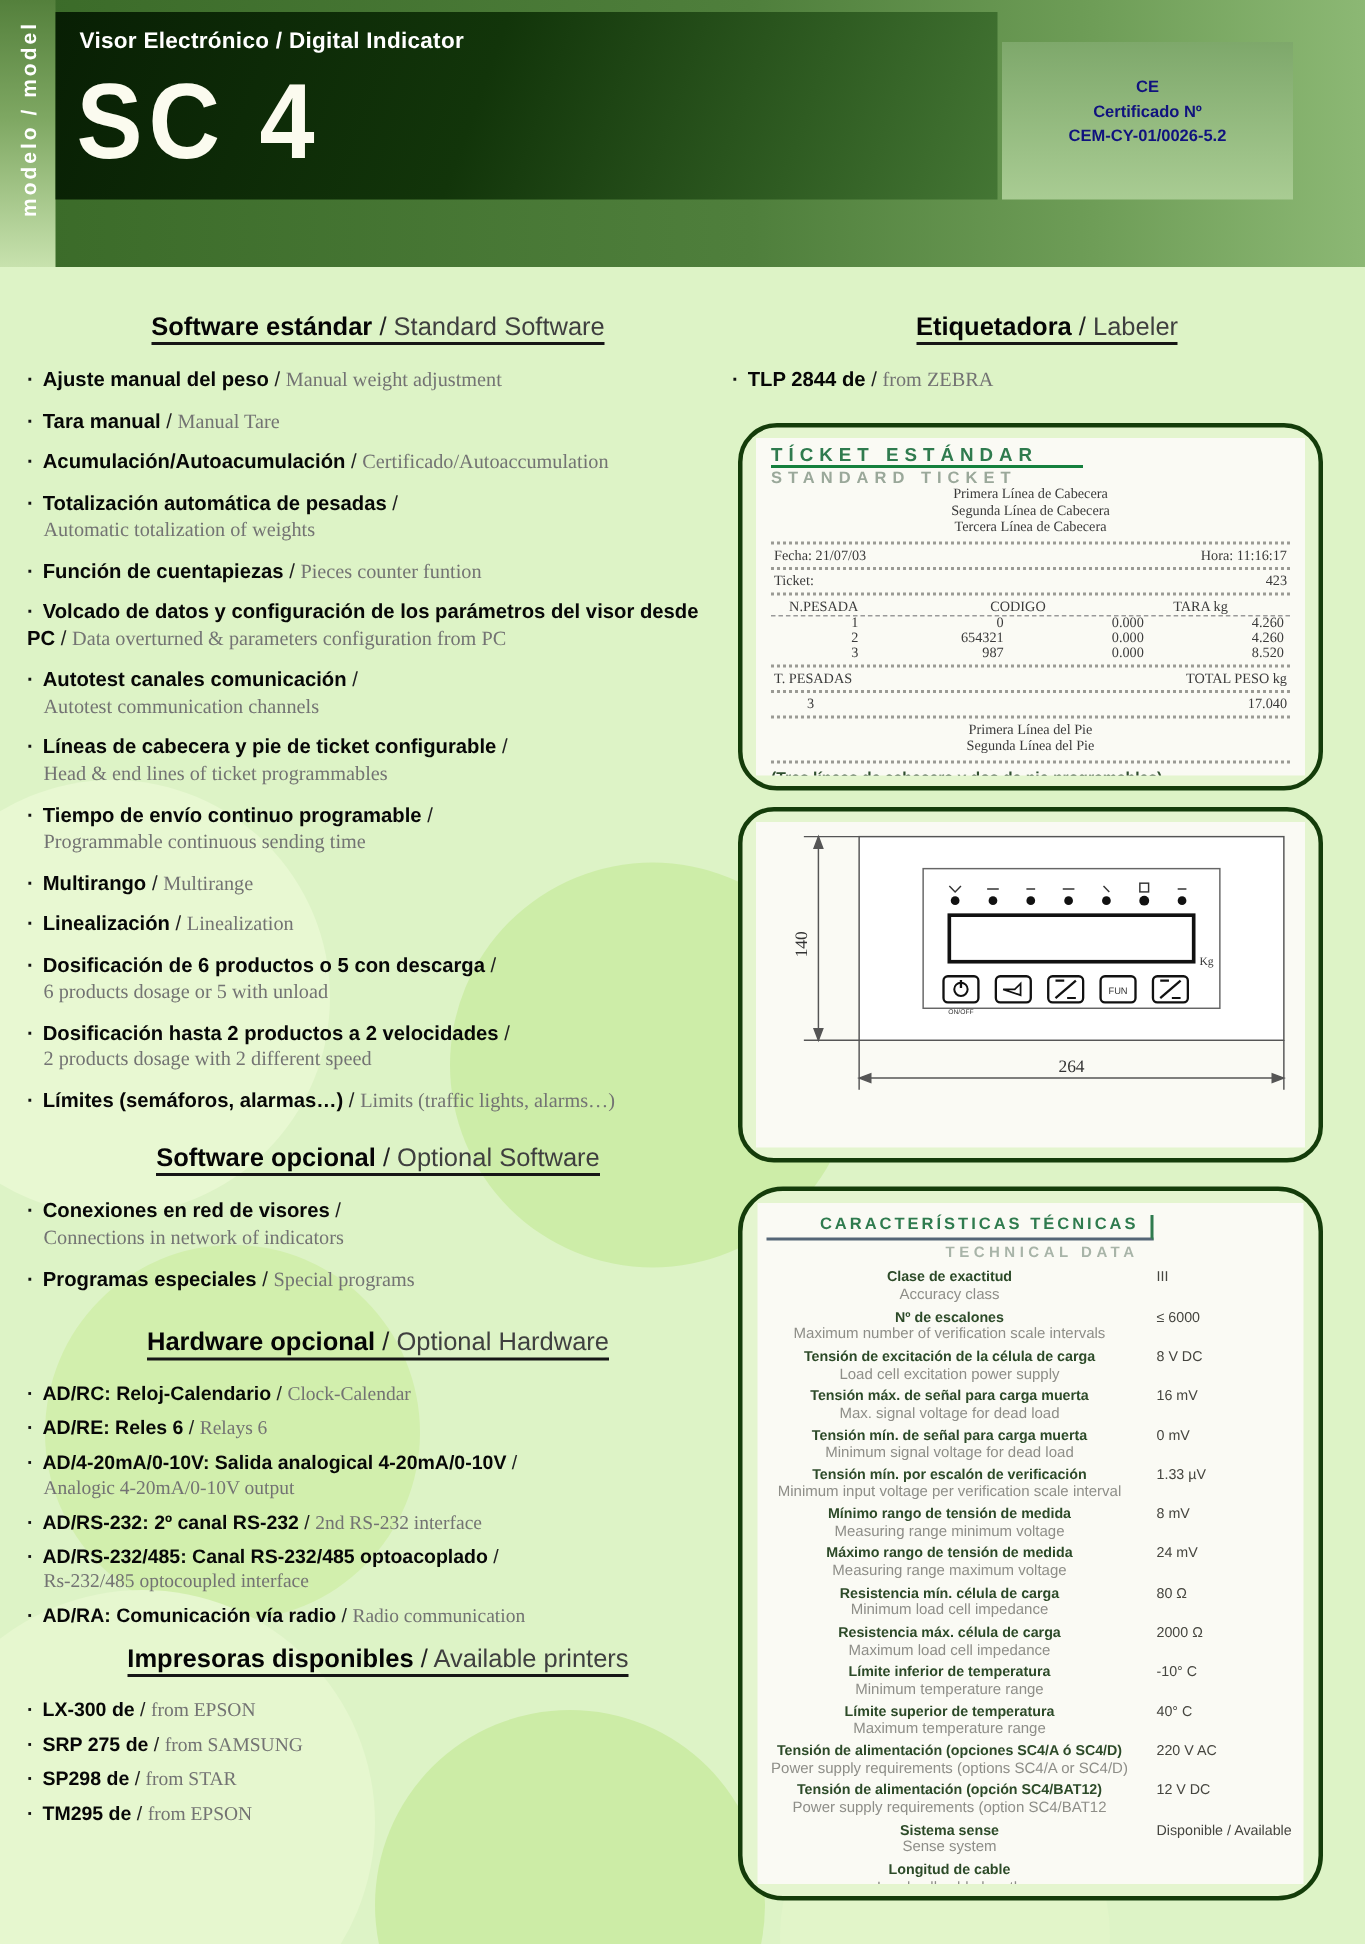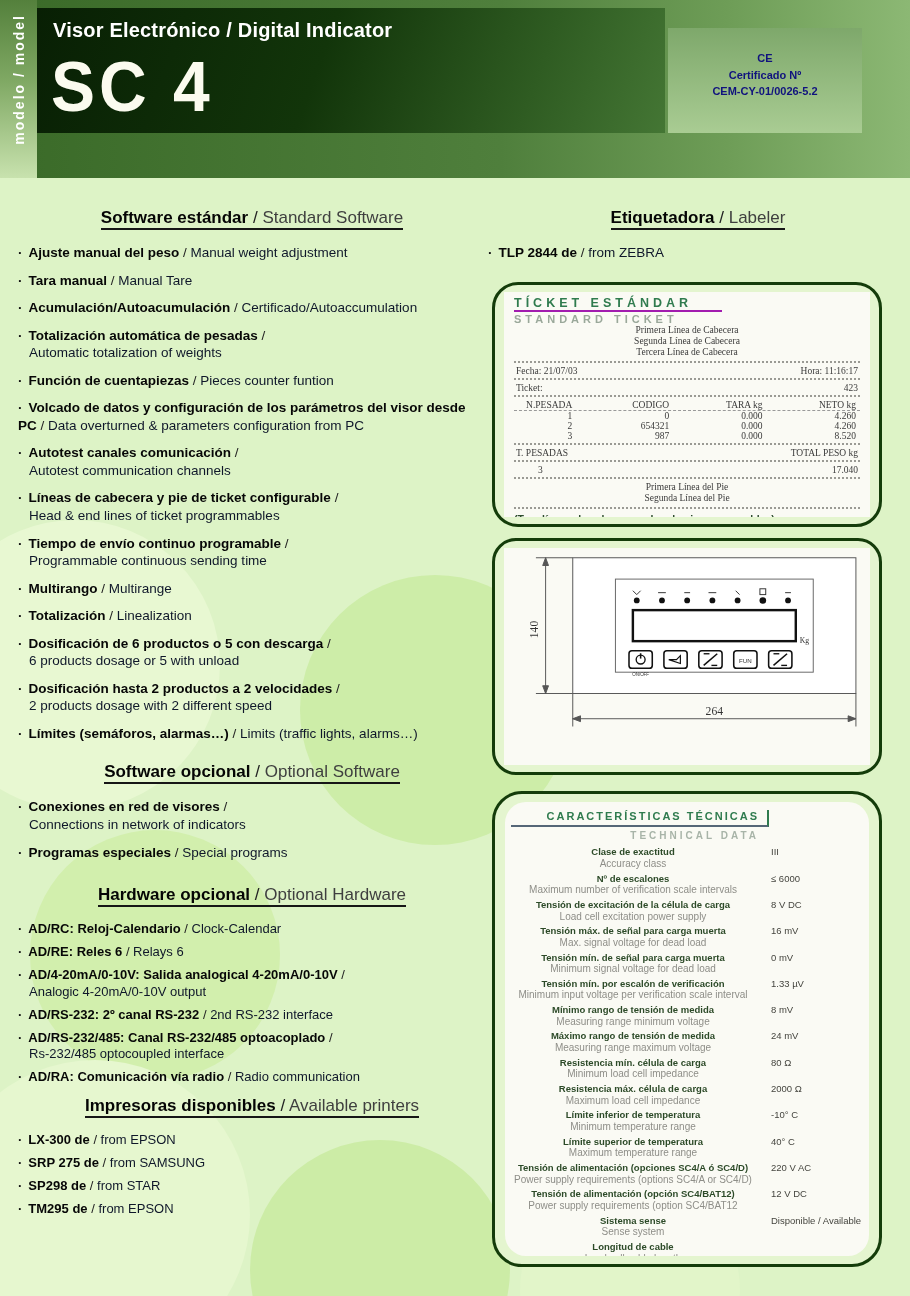--- a/index.html
+++ b/index.html
@@ -11,77 +11,77 @@
   .header{position:absolute;top:0;left:0;width:910px;height:178px;z-index:2;
           background:linear-gradient(90deg,#3a6a28 0%,#4f7f3c 55%,#6e9d57 80%,#8cb874 100%);}
   .model-strip{position:absolute;top:0;left:0;width:37px;height:178px;
           background:linear-gradient(180deg,#54803c 0%,#7fa863 45%,#c8e2ae 100%);
           display:flex;align-items:flex-start;justify-content:center;}
   .model-strip span{writing-mode:vertical-rl;transform:rotate(180deg);color:#fff;font-weight:bold;
           font-size:14px;letter-spacing:2px;margin-top:14px;}
   .title-box{position:absolute;left:37px;top:8px;width:628px;height:125px;
           background:linear-gradient(110deg,#081f04 0%,#12350a 45%,#2f5c22 78%,#44763４ 100%);
           background:linear-gradient(110deg,#081f04 0%,#12350a 45%,#2f5c22 78%,#447634 100%);}
-  .doc-title{color:#fff;font-weight:bold;font-size:20px;padding:11px 0 0 16px;letter-spacing:.2px;}
+  .doc-title{color:#fff;font-weight:bold;font-size:15px;padding:11px 0 0 16px;letter-spacing:.2px;}
   .model-name{color:#fbfbef;font-weight:bold;font-size:66px;line-height:1;letter-spacing:4px;
           padding:8px 0 0 14px;transform:scaleY(1.08);transform-origin:left top;}
   .ce-box{position:absolute;left:668px;top:28px;width:194px;height:105px;text-align:center;
           background:linear-gradient(180deg,#7ea86b,#a9cc93);color:#10127e;font-weight:bold;
           font-size:11px;line-height:1.5;padding-top:22px;box-sizing:border-box;}
 
   
   .sec-head{text-align:center;font-size:17px;margin-bottom:16px;}
   .sec-head .u{border-bottom:2px solid #161616;padding-bottom:1px;}
   .sec-head .es{font-weight:bold;color:#050505;}
   .sec-head .en{color:#3f3f3f;}
   .item{font-size:13.5px;color:#414141;margin-bottom:10px;line-height:1.3;}
   .item .bullet{font-weight:bold;color:#111;margin-right:6px;}
   .item .es{font-weight:bold;color:#070707;}
   .item .sep{color:#222;}
-  .item .en{color:#0f172a;}
+  .item .en{color:#737373;font-family:Liberation Serif, serif;}
   .item.block .en{display:block;margin-left:11px;}
   .tight .item{margin-bottom:6px;font-size:13px;}
 
   .col-left{position:absolute;left:18px;top:208px;width:468px;z-index:1;}
   .col-right{position:absolute;left:488px;top:208px;width:420px;z-index:1;}
   .gap-opt{margin-top:20px;}
   .gap-hw{margin-top:24px;}
   .gap-pr{margin-top:10px;}
 
   
   .gbox{border:3px solid #143c0a;background:#e4f5cf;box-sizing:border-box;margin-left:4px;}
   .ticket-box{width:390px;height:245px;border-radius:26px;margin-top:20px;padding:7px 9px;}
   .dim-box{width:390px;height:237px;border-radius:24px;margin-top:11px;padding:7px 9px;}
   .tech-box{width:390px;height:476px;border-radius:30px;margin-top:16px;padding:8px 10px;}
   .sheet{background:#fafaf4;width:100%;height:100%;box-sizing:border-box;overflow:hidden;}
 
   
   .ticket-sheet{padding:4px 10px;font-family:"Liberation Serif",serif;font-size:9.5px;color:#3a3a3a;}
   .ticket-tab1{color:#2f7b4e;font-weight:bold;letter-spacing:4px;font-size:12.5px;
-               font-family:"Liberation Sans",sans-serif;border-bottom:2px solid #a21caf;
+               font-family:"Liberation Sans",sans-serif;border-bottom:2px solid #15803d;
                display:inline-block;padding-right:30px;}
   .ticket-tab2{color:#9aa89a;font-weight:bold;letter-spacing:4px;font-size:11px;
                font-family:"Liberation Sans",sans-serif;margin-top:1px;}
   .t-center{text-align:center;line-height:1.2;}
   .rule{border-top:2px dotted #9a9a94;margin:2.5px 0;}
   .t-flex{display:flex;justify-content:space-between;padding:0 2px;}
   .t-grid{display:grid;grid-template-columns:18% 28% 27% 27%;}
   .t-grid span{text-align:right;padding-right:4px;}
   .t-note{font-family:"Liberation Sans",sans-serif;font-weight:bold;font-size:10.5px;
           color:#2e4d2e;line-height:1.25;margin-top:4px;}
 
   
   .dim-sheet{padding:2px 6px;}
   .dim-head{text-align:center;font-size:15px;margin:4px 0 2px;}
   .dim-head .u{border-bottom:2px solid #161616;}
   .dim-head .es{font-weight:bold;color:#050505;}
   .dim-head .en{color:#3f3f3f;}
 
   
-  .tech-sheet{padding:8px 6px 6px;border-radius:21px;}
+  .tech-sheet{padding:8px 6px 6px;}
   .tech-title{width:258px;text-align:right;color:#2f7b4e;font-weight:bold;font-size:11px;
               letter-spacing:2px;line-height:1.25;border-right:2px solid #2f7b4e;
               border-bottom:2px solid #567;padding:0 8px 2px 0;box-sizing:border-box;}
   .tech-title2{width:258px;text-align:right;color:#a8b4a8;font-weight:bold;font-size:10px;
               letter-spacing:3px;padding:3px 10px 6px 0;box-sizing:border-box;}
   .trow{display:flex;margin-bottom:4.5px;}
   .tlabel{width:244px;text-align:center;line-height:1.12;}
   .tlabel .es{display:block;font-weight:bold;color:#2c4a28;font-size:9.5px;}
   .tlabel .en{display:block;color:#8e8e88;font-size:10px;}
   .tlabel .sub{display:block;font-size:8.5px;color:#2c4a28;font-weight:bold;}
@@ -156,21 +156,21 @@
 
         <div class="item block">
           <span class="bullet">·</span><span class="es">Tiempo de envío continuo programable</span><span class="sep"> / </span><span class="en">Programmable continuous sending time</span>
         </div>
 
         <div class="item">
           <span class="bullet">·</span><span class="es">Multirango</span><span class="sep"> / </span><span class="en">Multirange</span>
         </div>
 
         <div class="item">
-          <span class="bullet">·</span><span class="es">Totalización</span><span class="sep"> / </span><span class="en">Linealization</span>
+          <span class="bullet">·</span><span class="es">Linealización</span><span class="sep"> / </span><span class="en">Linealization</span>
         </div>
 
         <div class="item block">
           <span class="bullet">·</span><span class="es">Dosificación de 6 productos o 5 con descarga</span><span class="sep"> / </span><span class="en">6 products dosage or 5 with unload</span>
         </div>
 
         <div class="item block">
           <span class="bullet">·</span><span class="es">Dosificación hasta 2 productos a 2 velocidades</span><span class="sep"> / </span><span class="en">2 products dosage with 2 different speed</span>
         </div>
 
@@ -269,21 +269,21 @@
         <div class="t-flex">
           <span><span>Fecha:</span> <span>21/07/03</span></span>
           <span><span>Hora:</span> <span>11:16:17</span></span>
         </div>
         <div class="rule"></div>
         <div class="t-flex">
           <span>Ticket:</span>
           <span>423</span>
         </div>
         <div class="rule"></div>
-        <div class="t-grid" style="border-bottom:1px dashed #999;">
+        <div class="t-grid" style="border-bottom:1px dashed #999;gap:28px;">
           <span>N.PESADA</span>
           <span>CODIGO</span>
           <span>TARA kg</span>
           <span>NETO kg</span>
         </div>
         <div>
 
             <div class="t-grid">
               <span>1</span>
               <span>0</span>

